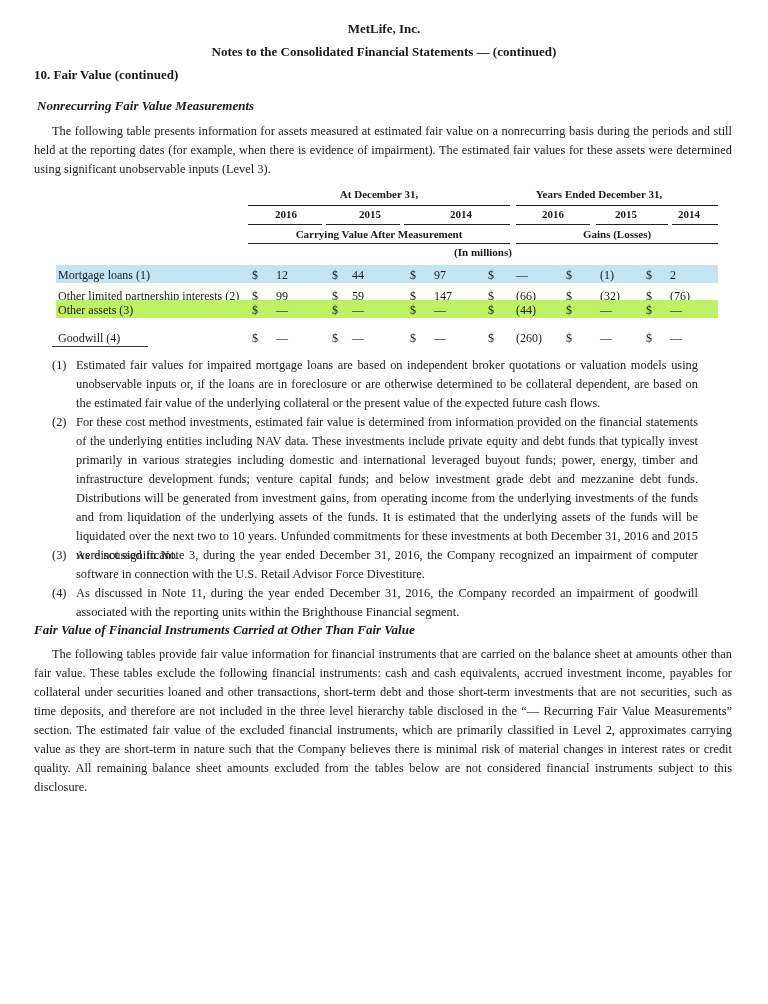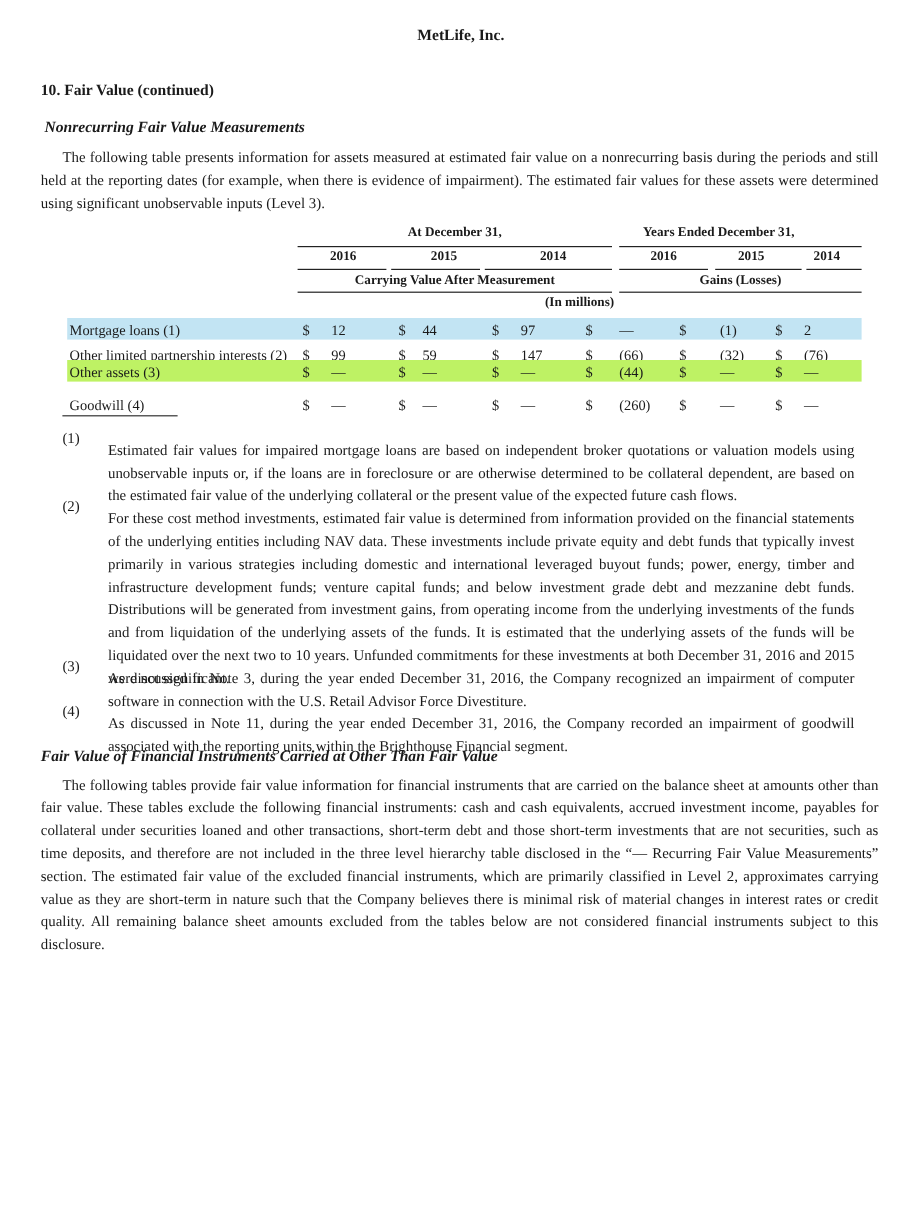--- a/index.html
+++ b/index.html
@@ -23,35 +23,36 @@
   .rule { position: absolute; height: 0; border-top: 1.6px solid #222; }
   .row { position: absolute; left: 6px; width: 662px; height: 18px; line-height: 20px; }
   .row.hl { background: #c2e4f3; }
   .row .lbl { position: absolute; left: 2px; }
   .row .cur { position: absolute; }
   .row .val { position: absolute; text-align: left; width: 46px; }
 
   .fnrule { position: absolute; left: 52px; top: 346px; width: 96px; border-top: 1px solid #333; }
   .fn { position: absolute; left: 52px; width: 660px; line-height: 19px; }
   .fn .num { position: absolute; left: 0; top: 0; }
-  .fn .txt { position: absolute; left: 38px; width: 622px; text-align: justify; margin-top: 10px; }
+  .fn .txt { position: absolute; left: 24px; width: 622px; text-align: justify; }
   .fn1 { top: 356px; }
   .fn2 { top: 413px; }
   .fn3 { top: 546px; }
   .fn4 { top: 584px; }
   .h2 { position: absolute; top: 622px; left: 34px; }
   .p2 { top: 645px; }
   .pagenum { position: absolute; top: 952px; left: 0; width: 768px; font-size: 13px; }
 </style>
 </head>
 <body>
 
 <div class="page">
 
   <div class="company center">MetLife, Inc.</div>
+  <div class="subtitle center">Notes to the Consolidated Financial Statements — (continued)</div>
   <div class="section">10. Fair Value (continued)</div>
 
   <div class="h1 h-italic">Nonrecurring Fair Value Measurements</div>
   <div class="para p1">The following table presents information for assets measured at estimated fair value on a nonrecurring basis during the periods and still held at the reporting dates (for example, when there is evidence of impairment). The estimated fair values for these assets were determined using significant unobservable inputs (Level 3).</div>
 
   <div class="tbl">
 
     <div class="hdr" style="left:198px;width:262px;top:0">At December 31,</div>
     <div class="hdr" style="left:434px;width:234px;top:0;left:432px">Years Ended December 31,</div>
     <div class="rule" style="left:198px;width:262px;top:17px"></div>

